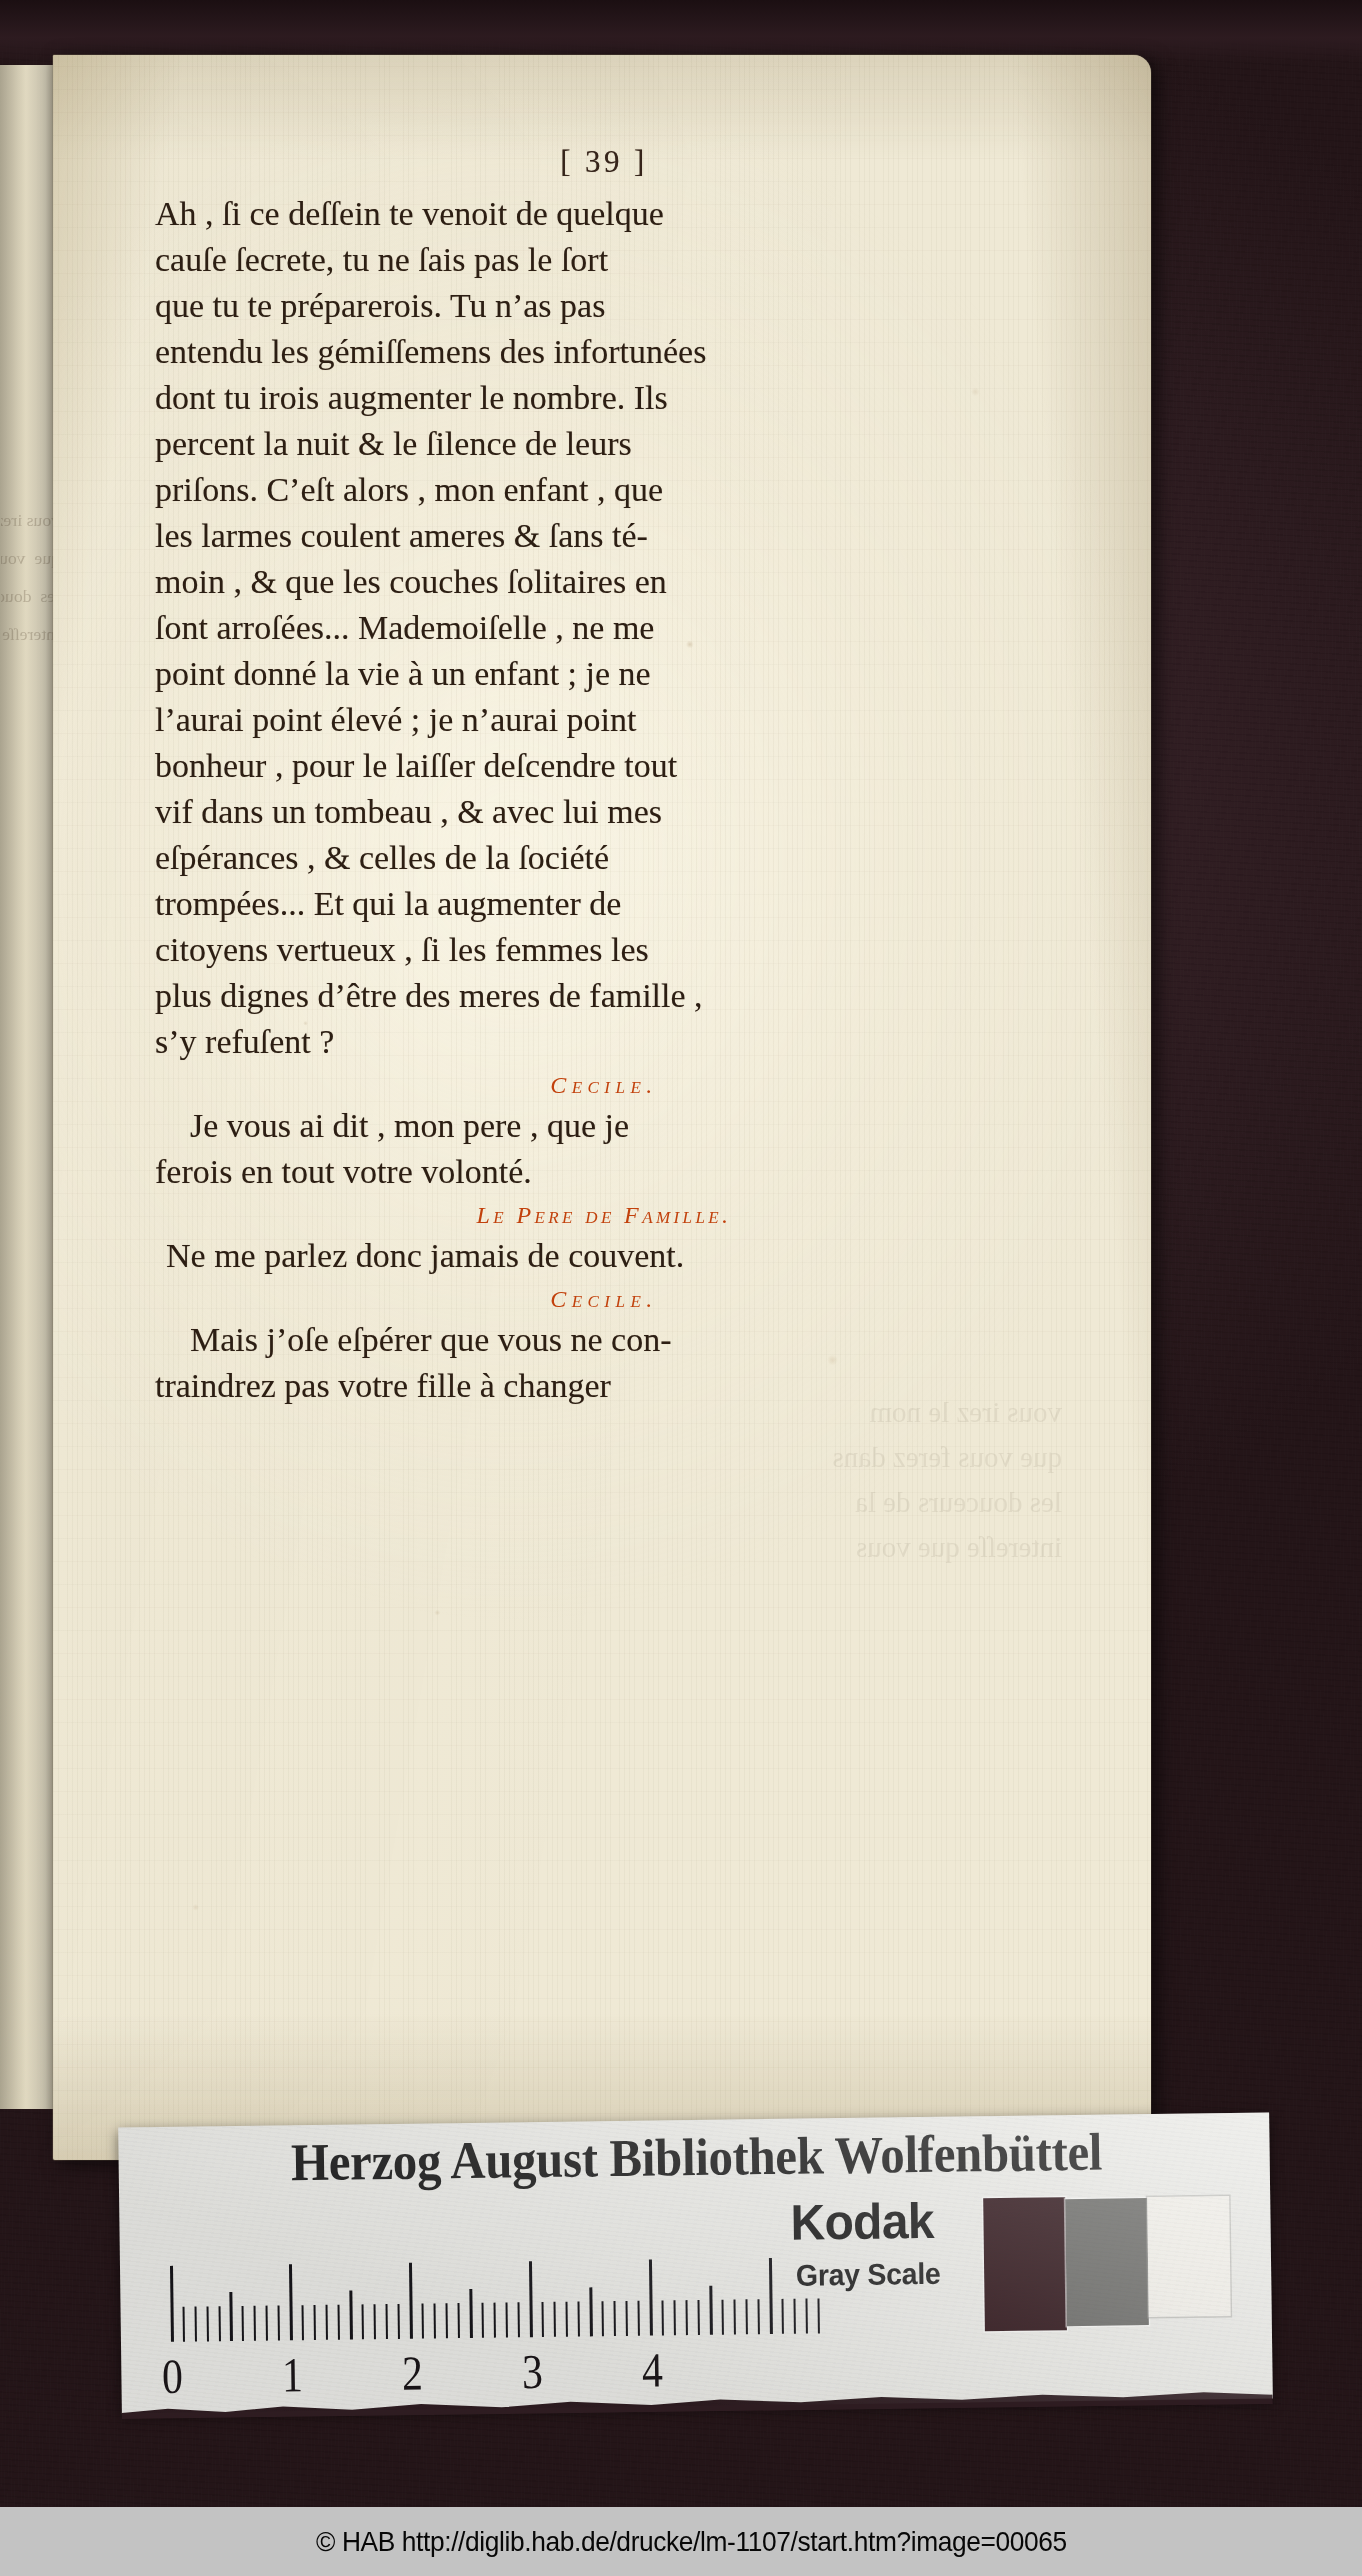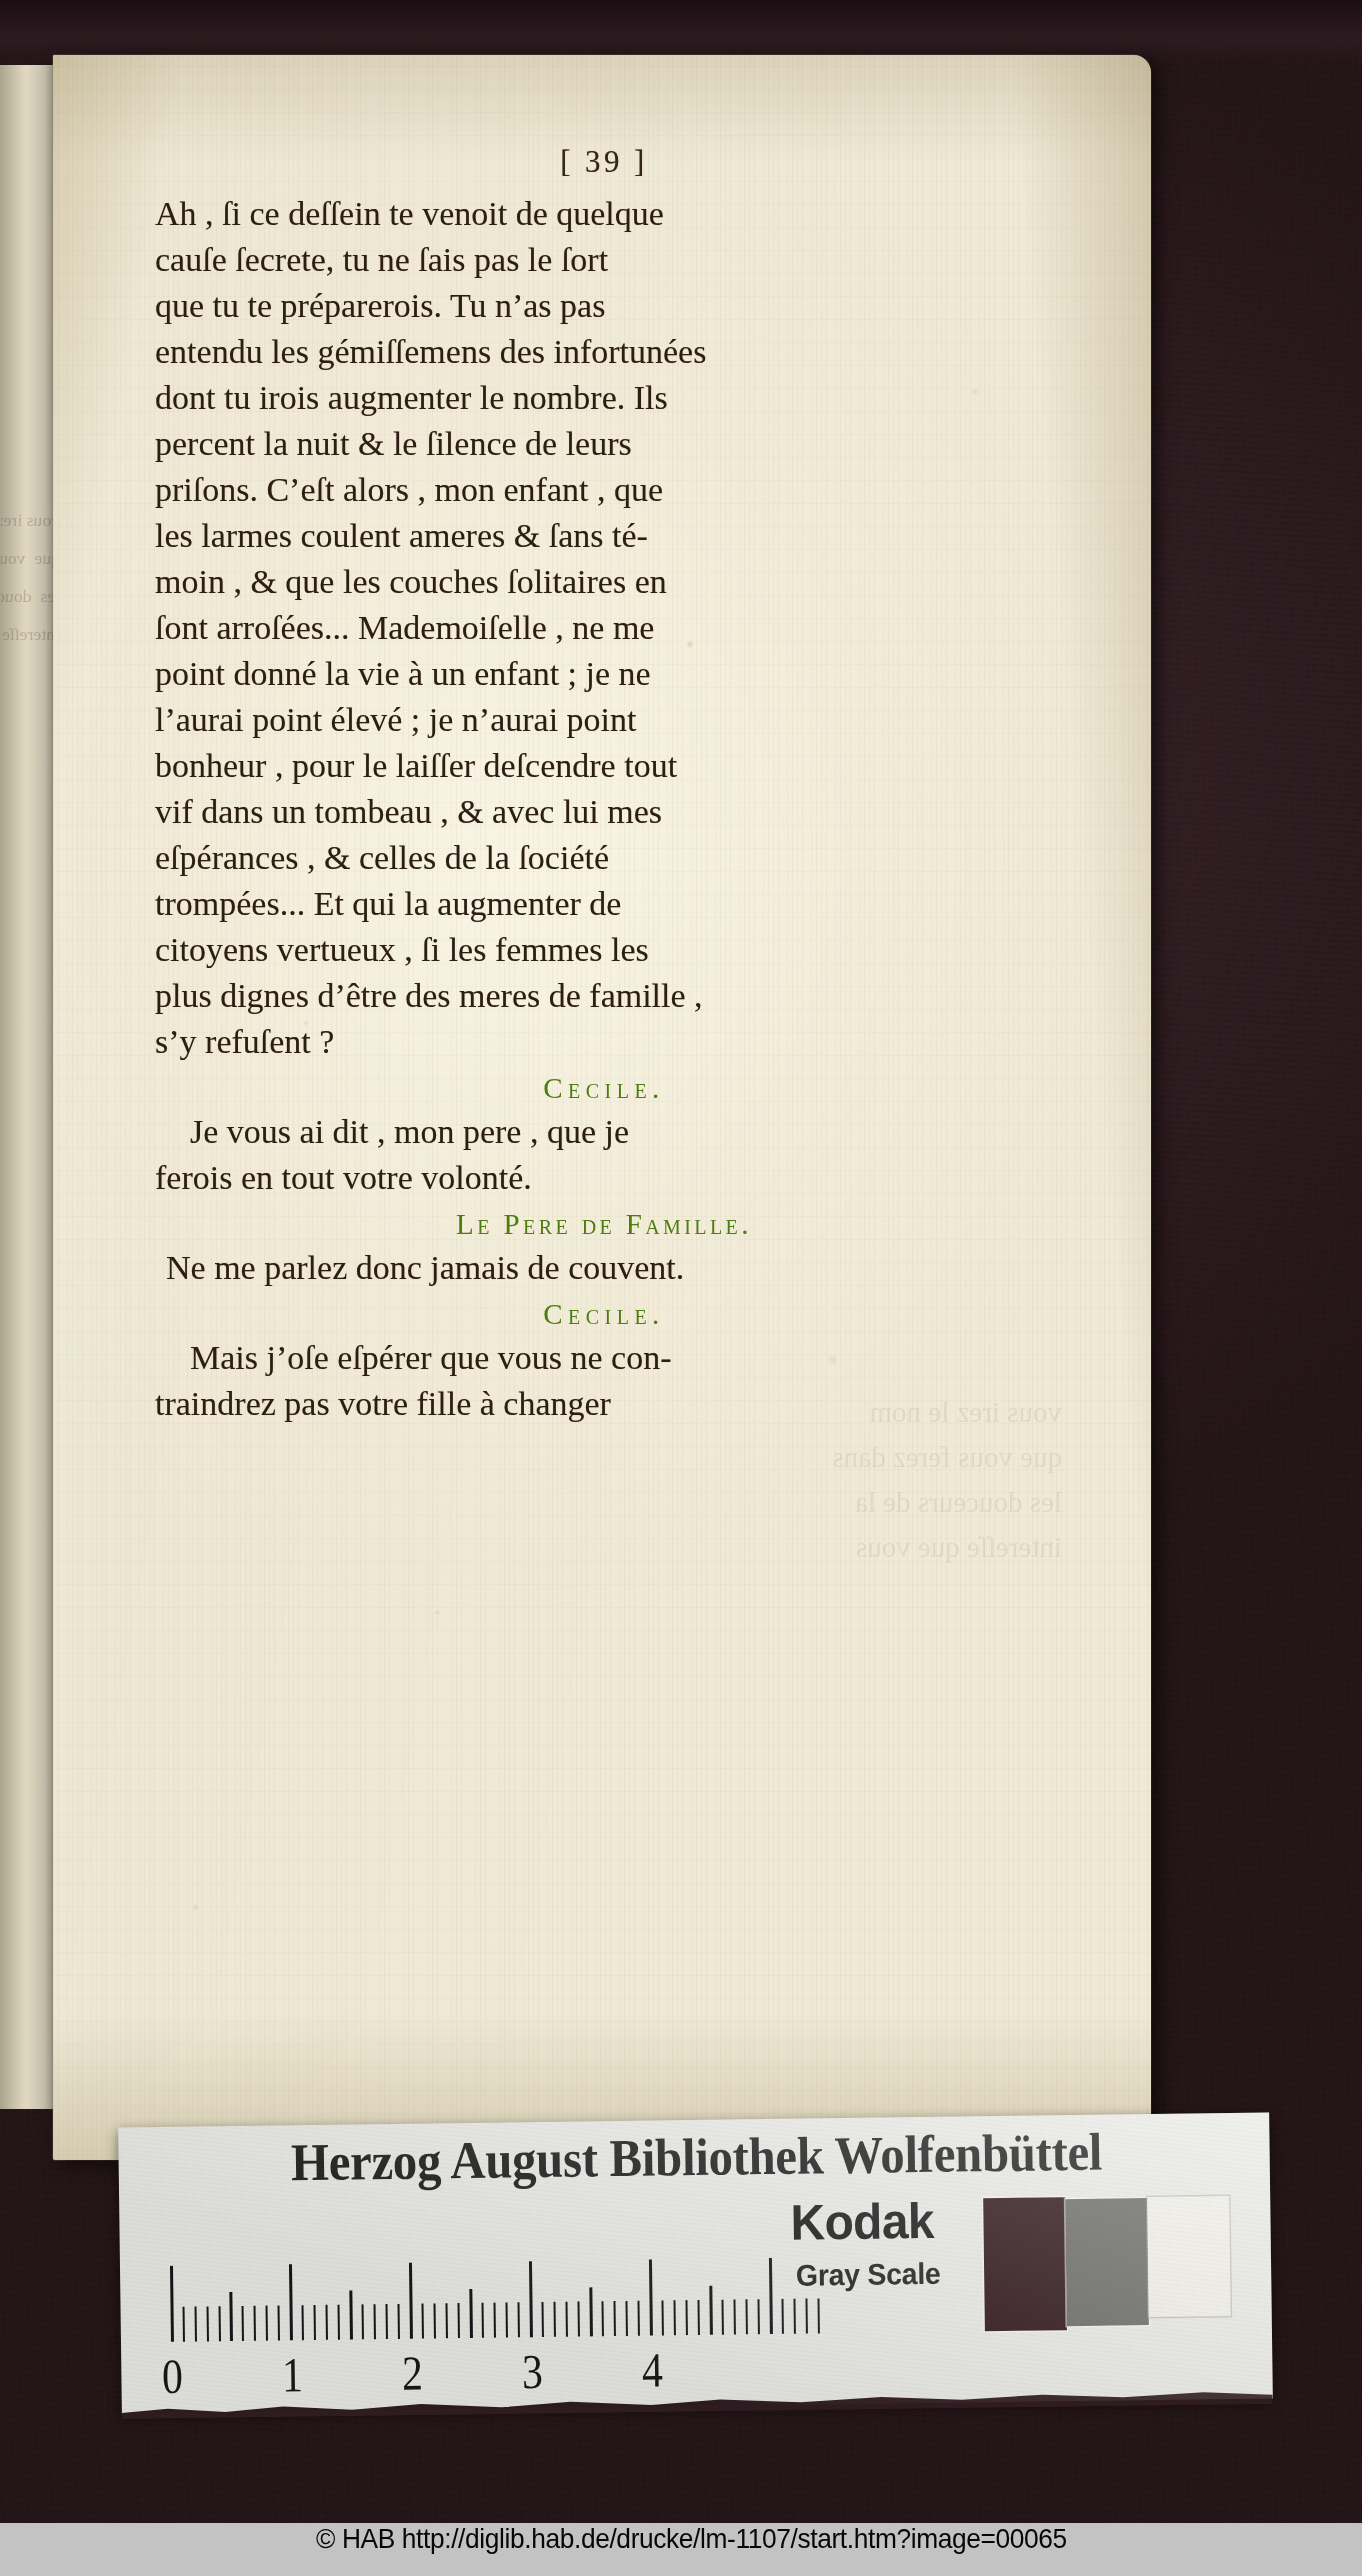--- a/index.html
+++ b/index.html
@@ -191,24 +191,25 @@
     text-align: justify;
     color: #2c1e13;
     text-shadow: 0 0 0.7px rgba(70,48,30,0.35);
   }
   .para .ln {
     display: block;
     white-space: pre;
   }
   .speaker {
     text-align: center;
-    font-size: 29px;
+    font-style: italic;
+    font-size: 24px;
     letter-spacing: 5.5px;
     margin: 6.8px 0 4.1px 0;
-    color: #4d7c0f;
+    color: #c2410c;
     font-variant: small-caps;
   }
   .speaker.tight { letter-spacing: 3.4px; }
 
   
   .scalecard {
     position: absolute;
     left: 120px;
     top: 2120px;
     width: 1151px;
@@ -316,23 +317,24 @@
   }
   .patch.p2 { height: 127px; margin-top: 2.7px; }
   .patch.p3 { height: 120px; margin-top: 1.4px; box-shadow: 0 0 0 1.4px rgba(160,160,155,0.5); }
 
   
   .footer {
     position: absolute;
     left: 0;
     right: 0;
     bottom: 0;
-    height: 53px;
+    height: 69px;
     background: #c3c3c3;
     display: flex;
+    align-items: center;
     justify-content: center;
     padding-left: 20px;
   }
   .footer-text {
     font-family: "Liberation Sans", sans-serif;
     font-size: 28px;
     color: #070707;
     letter-spacing: -0.4px;
     transform: scaleX(0.94);
     white-space: nowrap;

